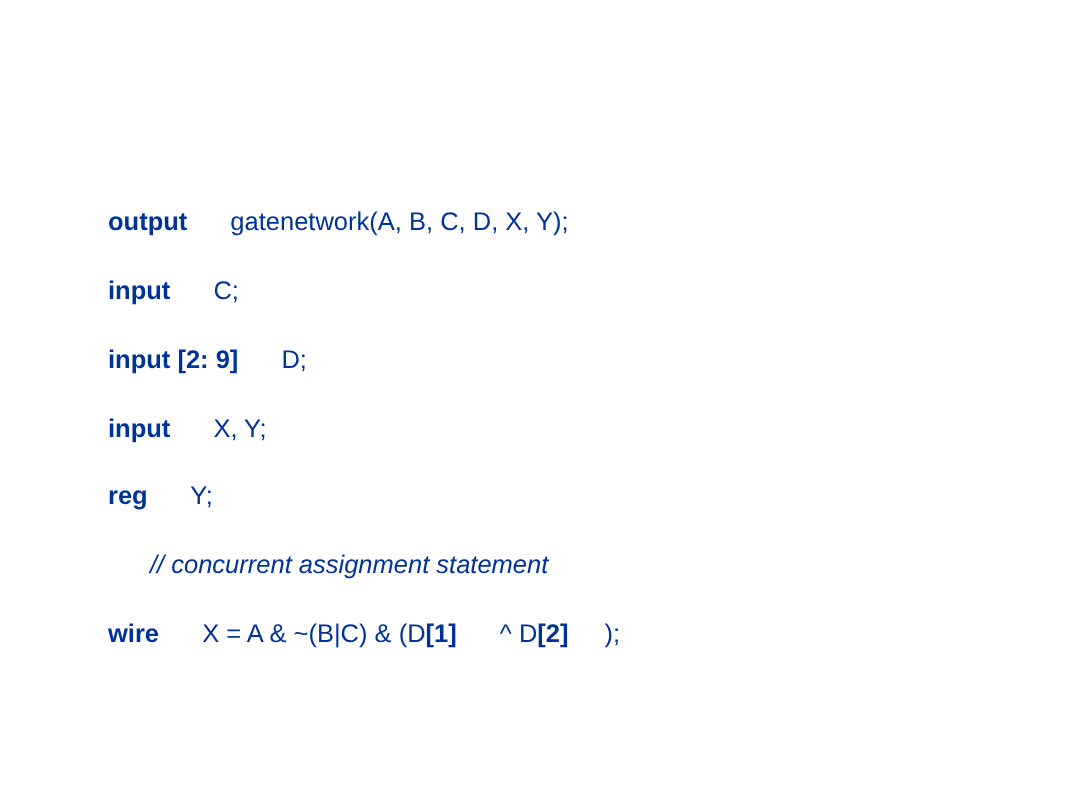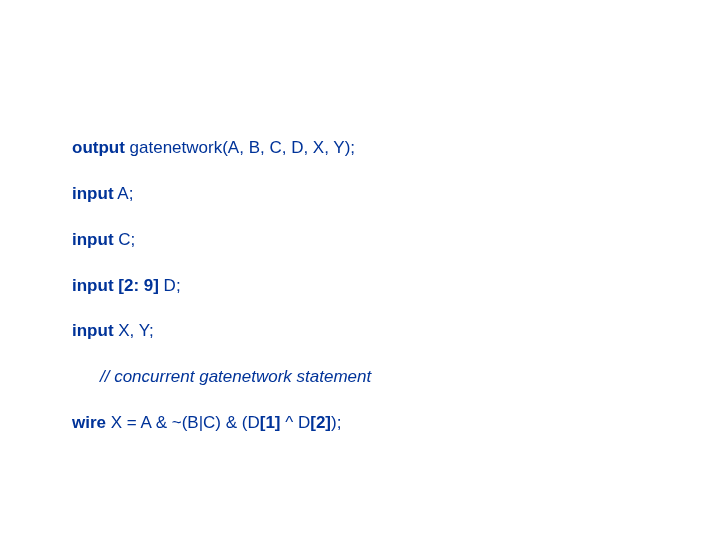--- a/index.html
+++ b/index.html
@@ -13,33 +13,33 @@
     line-height: 1.35;
   }
   .code-block {
     position: absolute;
     left: 72px;
     top: 114px;
     white-space: pre;
     color: #003399;
   }
   .kw { font-weight: bold; font-style: normal; }
-  .plain { font-weight: normal; font-style: normal; }
+  .plain { font-weight: normal; font-style: normal; margin-left: 24px; }
   .comment { font-style: italic; font-weight: normal; }
   .line { display: block; }
   .indent1 { padding-left: 28px; }
 </style>
 </head>
 <body>
 
 <div class="code-block">
 <span class="line"><span class="kw">output</span><span class="plain"> gatenetwork(A, B, C, D, X, Y);</span></span>
-<span class="line"><span class="kw">input</span><span class="plain"> A;</span></span>
 <span class="line"><span class="kw">input</span><span class="plain"> C;</span></span>
 <span class="line"><span class="kw">input [2: 9]</span><span class="plain"> D;</span></span>
 <span class="line"><span class="kw">input</span><span class="plain"> X, Y;</span></span>
-<span class="line indent1"><span class="comment">// concurrent gatenetwork statement</span></span>
+<span class="line"><span class="kw">reg</span><span class="plain"> Y;</span></span>
+<span class="line indent1"><span class="comment">// concurrent assignment statement</span></span>
 <span class="line"><span class="kw">wire</span><span class="plain"> X = A &amp; ~(B|C) &amp; (D</span><span class="kw">[1]</span><span class="plain"> ^ D</span><span class="kw">[2]</span><span class="plain">);</span></span>
 
 
 
 
 </div>
 
 </body></html>

